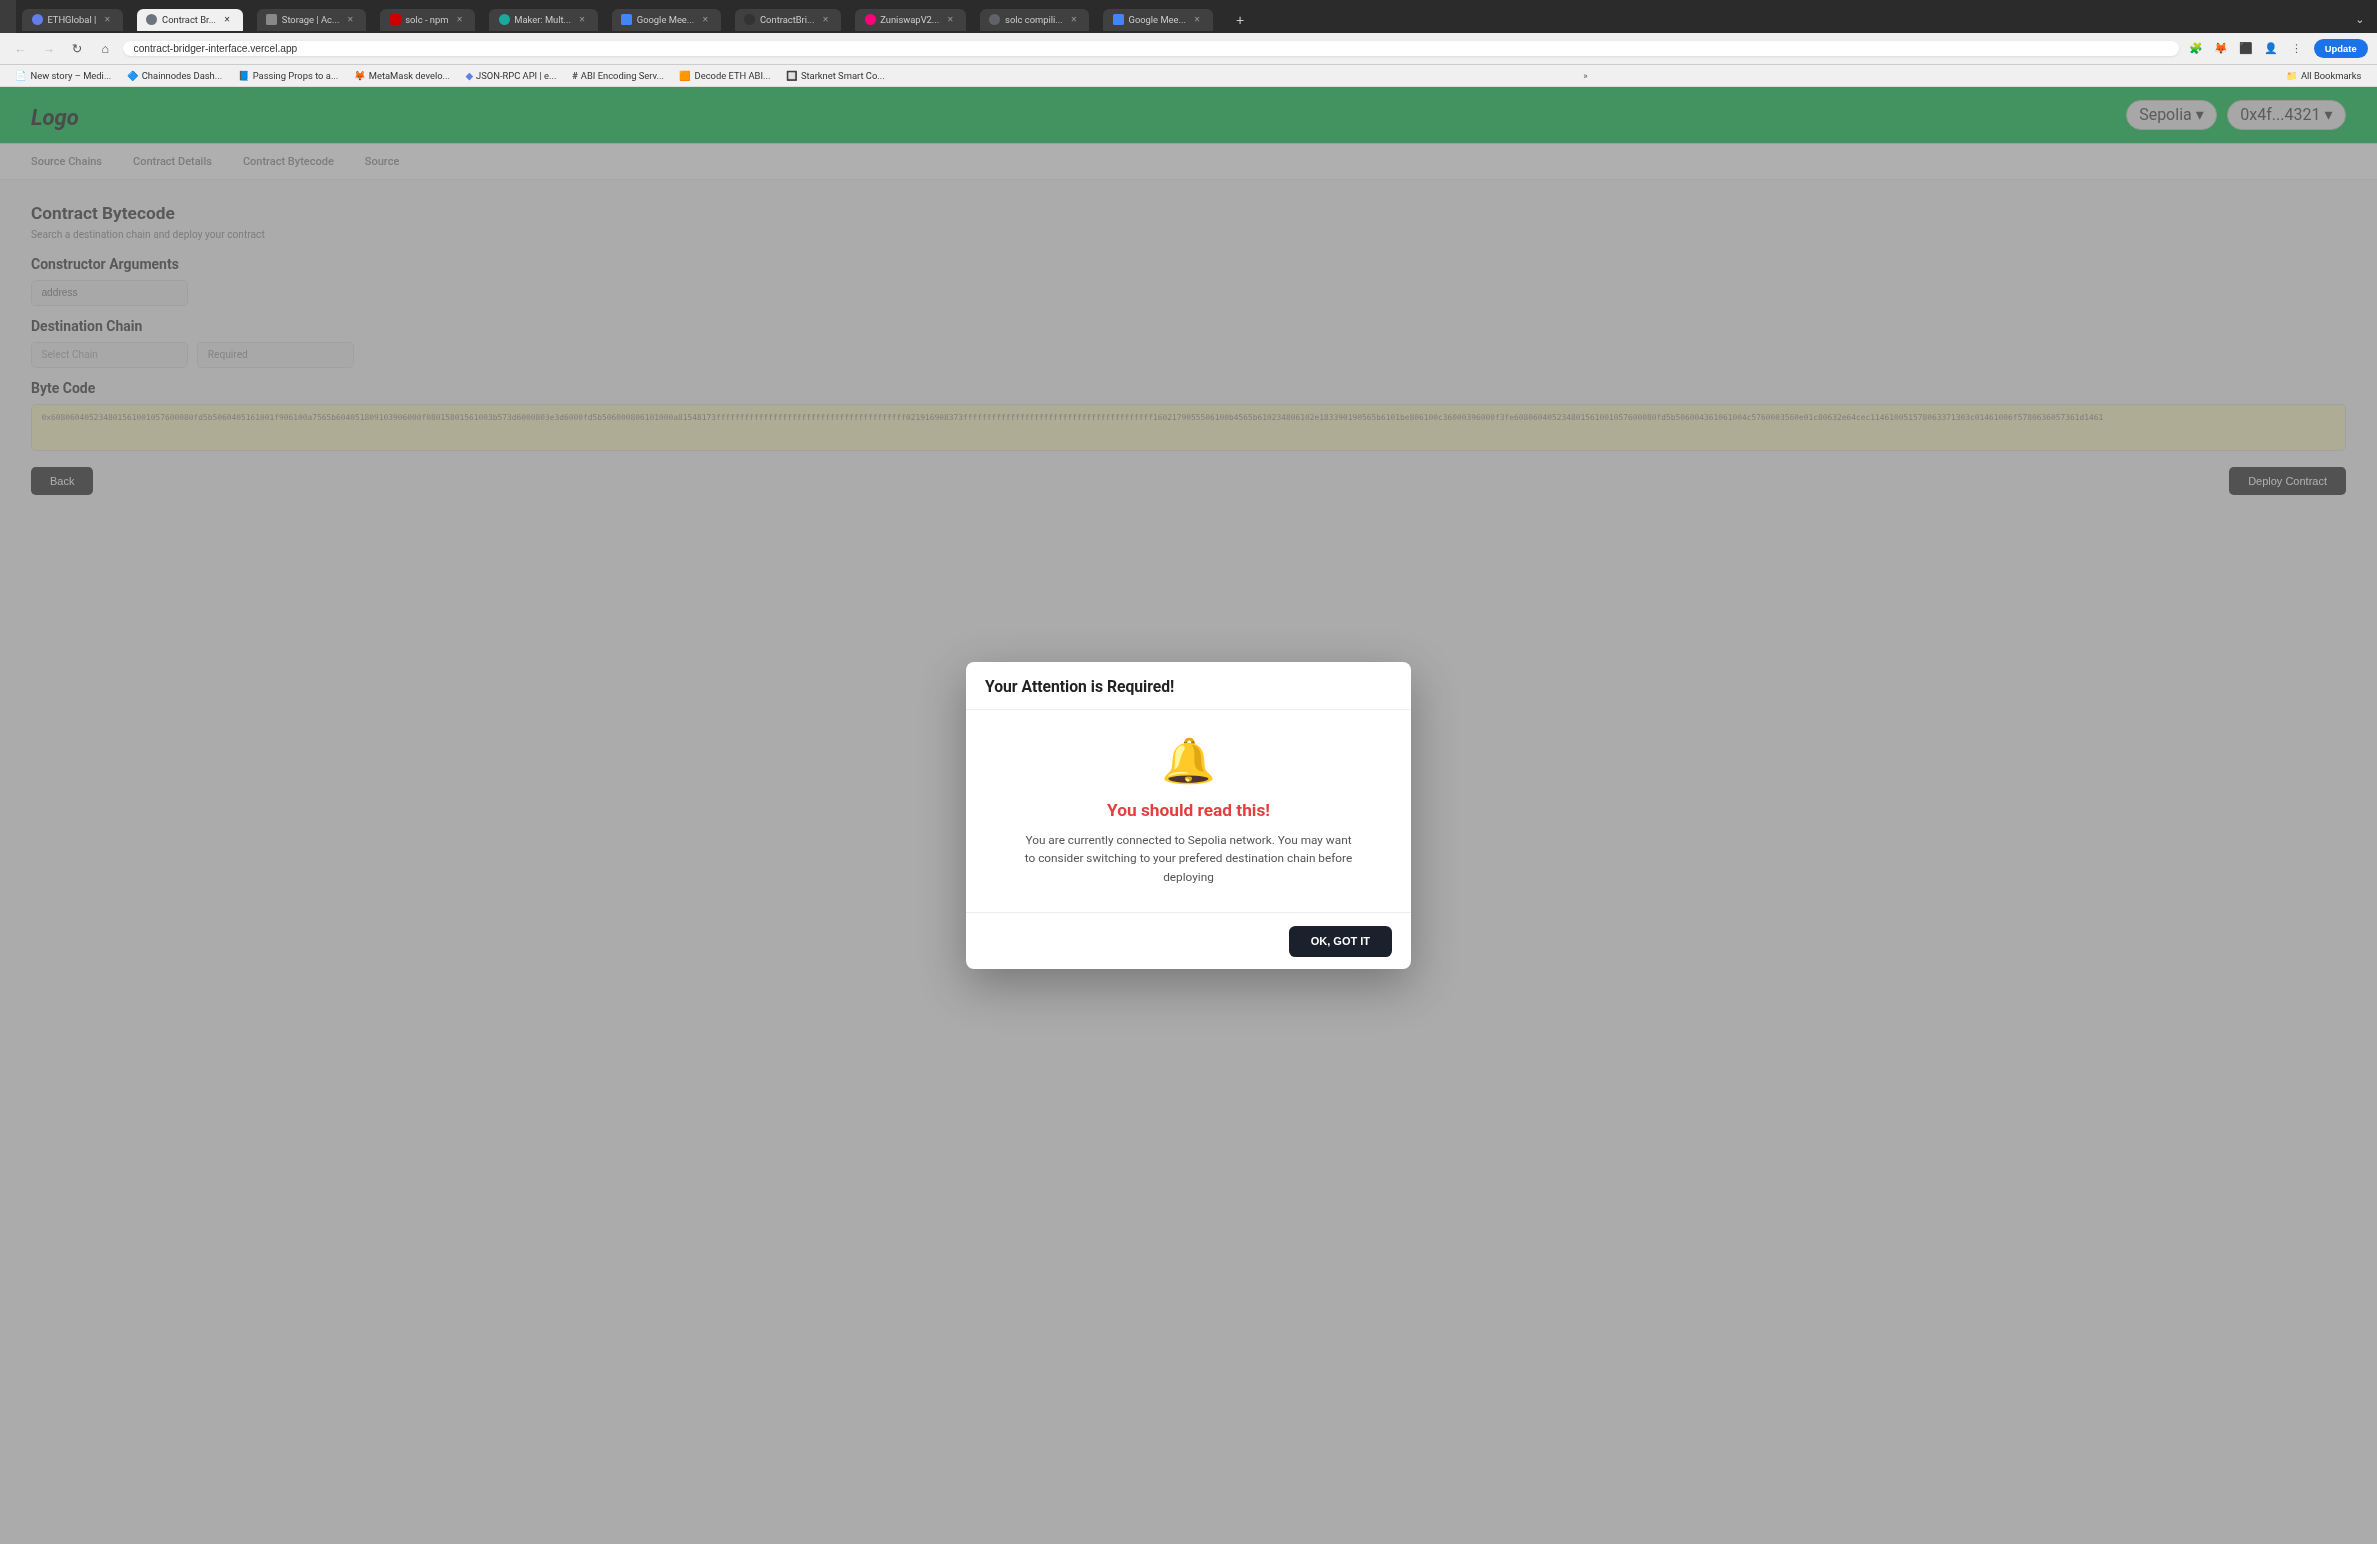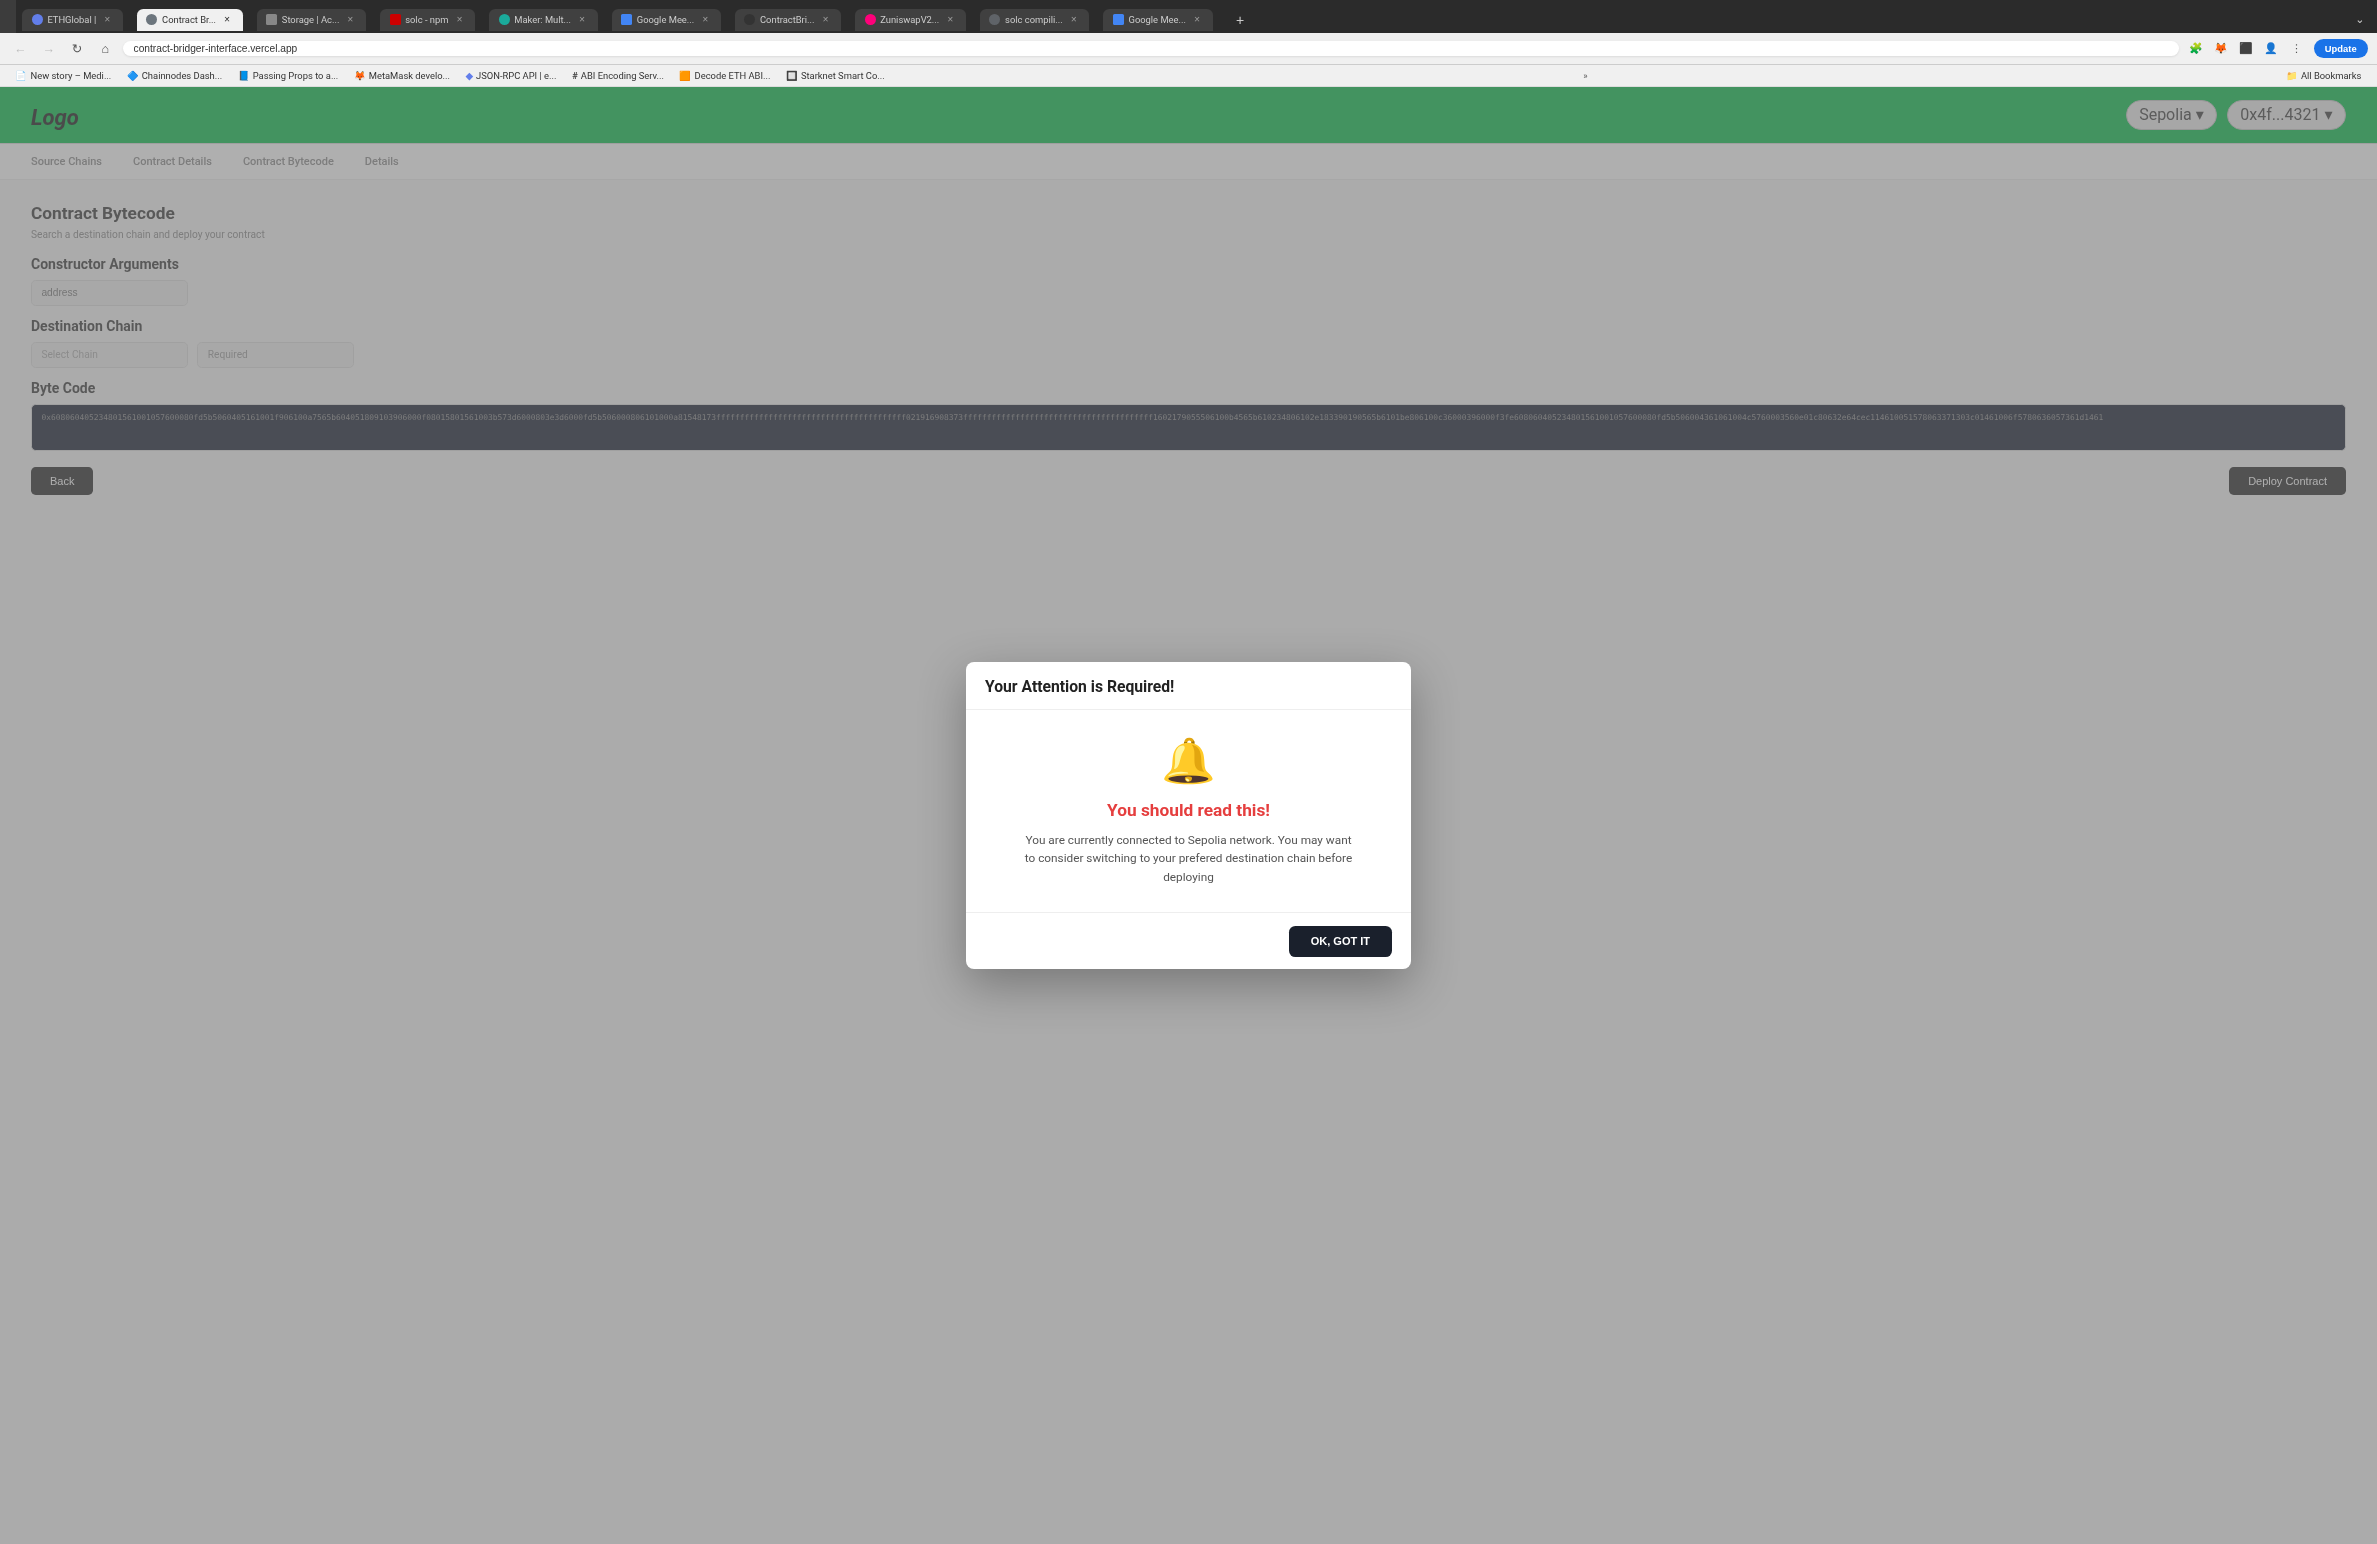--- a/index.html
+++ b/index.html
@@ -54,21 +54,21 @@
     .app-header-right { display: flex; gap: 9.4px; }
     .header-btn { background: #eee; border: 0.8px solid #ccc; border-radius: 15.7px; padding: 4.7px 12.6px; font-size: 16px; color: #555; }
     .app-nav { display: flex; gap: 31px; padding: 11px 31px; background: white; border-bottom: 0.8px solid #eee; opacity: 0.6; }
     .nav-item { font-size: 11px; color: #888; font-weight: 500; }
     .app-body { padding: 23.6px 31px; opacity: 0.6; }
     .section-title { font-size: 17.3px; font-weight: bold; color: #333; margin-bottom: 6.3px; }
     .section-desc { font-size: 10.2px; color: #888; margin-bottom: 15.7px; }
     .sub-section { margin-bottom: 12.6px; }
     .sub-title { font-size: 14px; font-weight: bold; color: #333; margin-bottom: 7.9px; }
     .input-field { background: #f0f0f0; border: 0.8px solid #ddd; border-radius: 4.7px; padding: 6.3px 9.4px; font-size: 10.2px; color: #999; width: 157px; }
-    .bytecode-area { background: #0f172a; border: 0.8px solid #ddd; border-radius: 4.7px; padding: 7.9px 9.4px; font-size: 8.6px; color: #999; width: 100%; height: 47px; overflow: hidden; }
+    .bytecode-area { background: #fef9c3; border: 0.8px solid #ddd; border-radius: 4.7px; padding: 7.9px 9.4px; font-size: 8.6px; color: #999; width: 100%; height: 47px; overflow: hidden; }
     .footer-btns { display: flex; justify-content: space-between; margin-top: 15.7px; }
     .footer-btn-left, .footer-btn-right { background: #222; color: white; border: none; border-radius: 4.7px; padding: 7.9px 19px; font-size: 11px; }
 
     
     .modal-overlay { position: absolute; top: 0; left: 0; right: 0; bottom: 0; background: rgba(0,0,0,0.3); display: flex; align-items: center; justify-content: center; z-index: 100; }
     .modal { background: #ffffff; border-radius: 8px; width: 445px; box-shadow: 0 15.7px 47px rgba(0,0,0,0.3); overflow: hidden; }
     .modal-header { padding: 15.7px 19px 12.6px; border-bottom: 0.8px solid #eee; }
     .modal-title { font-size: 15.7px; font-weight: bold; color: #222; }
     .modal-body { padding: 25px 19px; display: flex; flex-direction: column; align-items: center; text-align: center; border-bottom: 0.8px solid #eee; }
     .bell-icon { font-size: 41px; margin-bottom: 12.6px; }
@@ -201,21 +201,21 @@
         <div class="app-logo">Logo</div>
         <div class="app-header-right">
           <div class="header-btn">Sepolia ▾</div>
           <div class="header-btn">0x4f...4321 ▾</div>
         </div>
       </div>
       <div class="app-nav">
         <span class="nav-item">Source Chains</span>
         <span class="nav-item">Contract Details</span>
         <span class="nav-item">Contract Bytecode</span>
-        <span class="nav-item">Details</span>
+        <span class="nav-item">Source</span>
       </div>
       <div class="app-body">
         <div class="section-title">Contract Bytecode</div>
         <div class="section-desc">Search a destination chain and deploy your contract</div>
 
         <div class="sub-section">
           <div class="sub-title">Constructor Arguments</div>
           <input class="input-field" placeholder="address" style="">
         </div>
 

